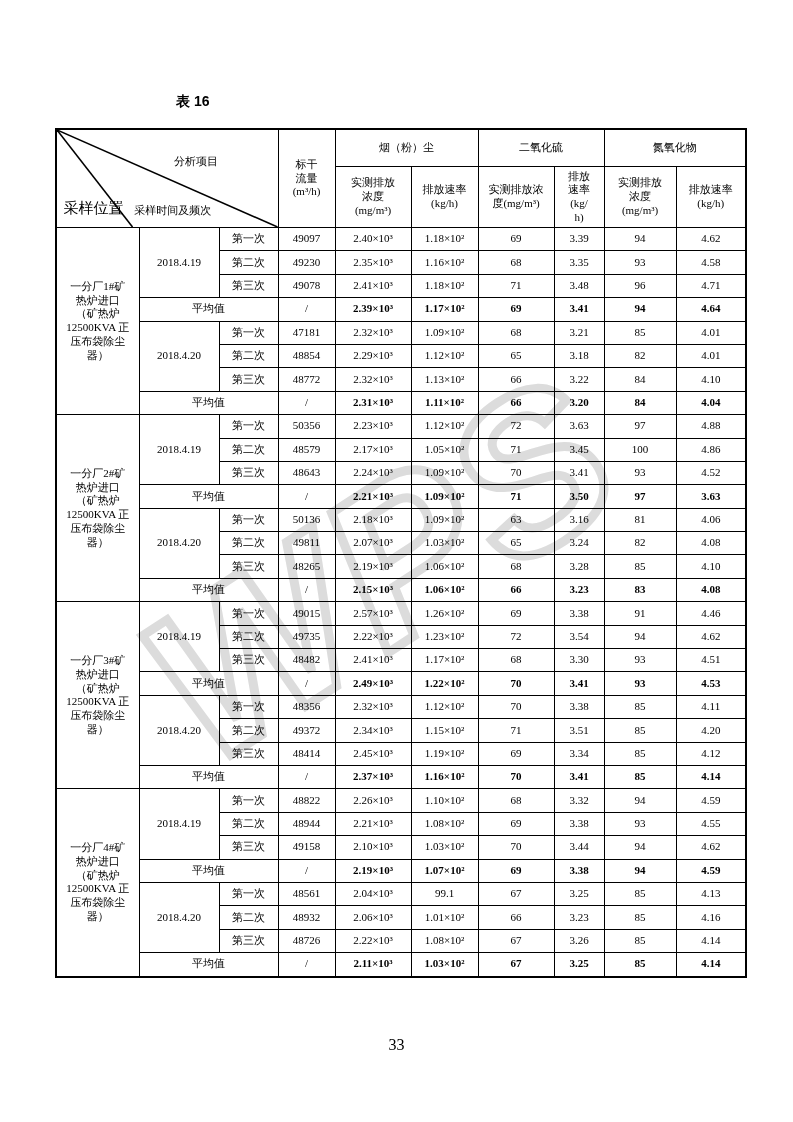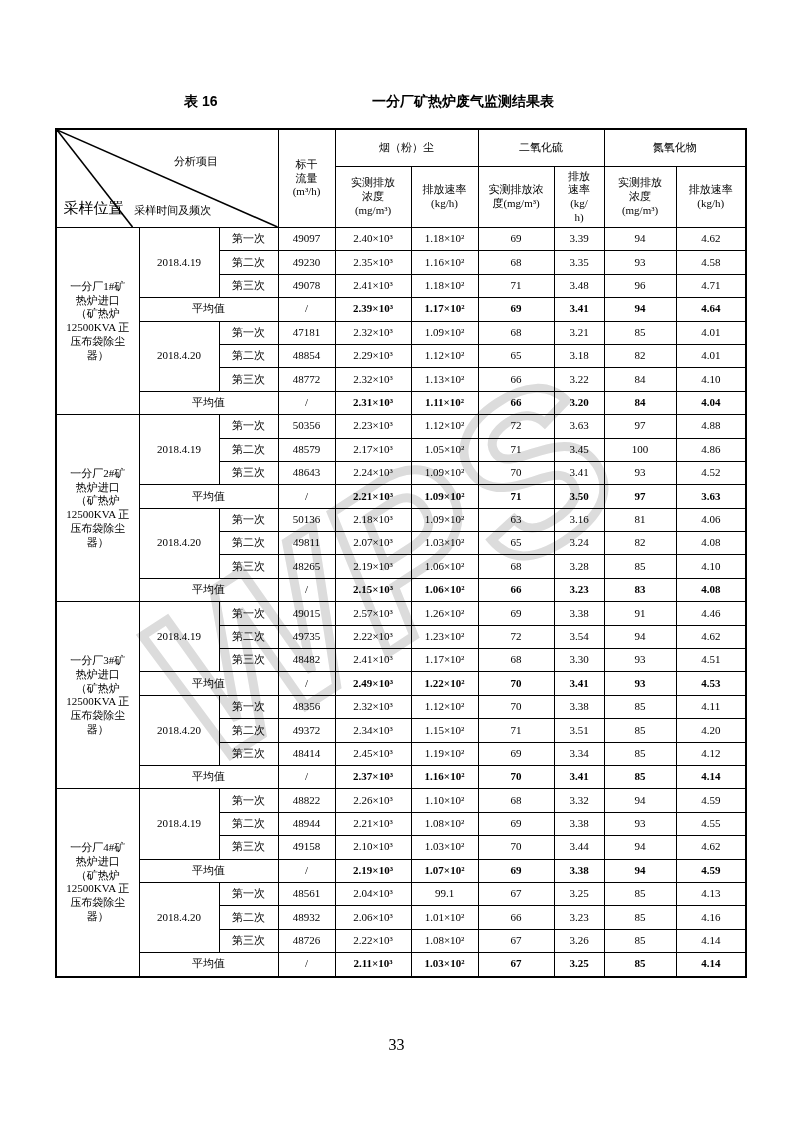--- a/index.html
+++ b/index.html
@@ -1,21 +1,21 @@
 <!DOCTYPE html>
 <html><head>
 <meta charset="utf-8">
 <style>
   html,body{margin:0;padding:0;}
   body{
     width:793px;height:1122px;position:relative;background:#ffffff;
     font-family:"Liberation Serif","DejaVu Serif",serif;color:#000;
     overflow:hidden;
   }
-  .titlebar{position:absolute;top:93px;left:8px;width:645px;height:20px;z-index:2;}
+  .titlebar{position:absolute;top:93px;left:0;width:645px;height:20px;z-index:2;}
   .table-no{position:absolute;left:176px;top:0;font-family:"Liberation Sans","DejaVu Sans",sans-serif;
     font-weight:bold;font-size:14px;}
   .doc-title{position:absolute;left:300px;top:0;width:310px;text-align:center;
     font-family:"Liberation Sans","DejaVu Sans",sans-serif;font-weight:bold;font-size:14px;}
   .watermark-wrap{position:absolute;left:30px;top:350px;width:720px;height:460px;z-index:0;pointer-events:none;}
   .page-number{position:absolute;top:1036px;left:0;width:793px;text-align:center;font-size:16px;z-index:2;}
 
   .table-wrap{position:absolute;left:55px;top:128px;z-index:1;}
   table.monitor{border-collapse:collapse;table-layout:fixed;width:690px;background:transparent;}
   table.monitor td{border:1px solid #000;text-align:center;vertical-align:middle;
@@ -37,21 +37,20 @@
 <body>
 
 <div class="watermark-wrap">
   <svg width="720" height="460" viewBox="0 0 720 460">
     <text x="360" y="290" text-anchor="middle" font-family="Liberation Sans, DejaVu Sans, sans-serif" font-size="215" font-weight="bold" font-style="italic" fill="none" stroke-width="9" letter-spacing="6" transform="rotate(-33 360 230)" stroke="#dcdcdc">WPS</text>
   </svg>
 </div>
 
 <div class="titlebar">
   <span class="table-no">表 16</span>
-  <span class="doc-title">一分厂矿热炉废气监测结果表</span>
 </div>
 
 <div class="table-wrap">
   <table class="monitor">
     <colgroup>
       <col style="width:83px">
         <col style="width:80px">
         <col style="width:59px">
       <col style="width:57px">
         <col style="width:76px">

